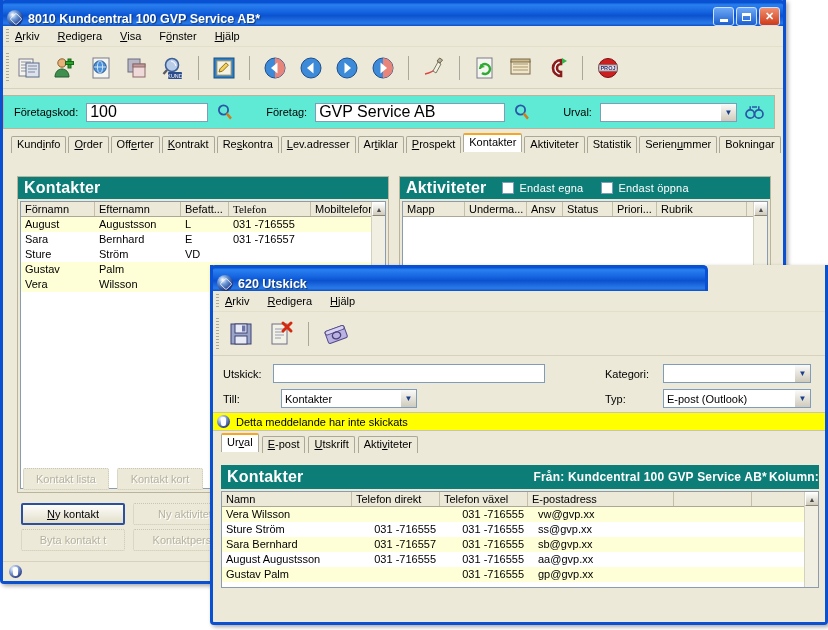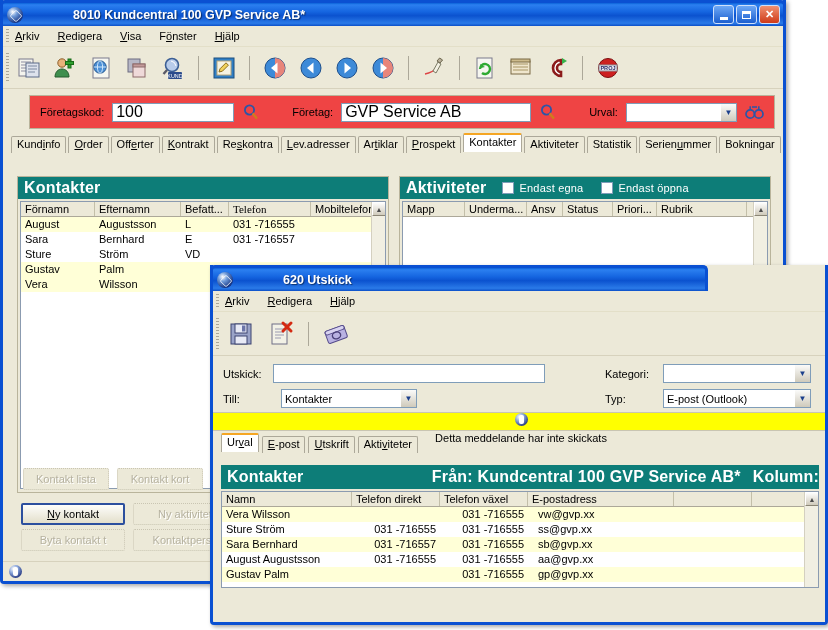--- a/index.html
+++ b/index.html
@@ -19,27 +19,26 @@
     background: #ece9d8;
     border: 3px solid #0a50d2;
     border-top: none;
     border-radius: 0 0 4px 4px;
     box-shadow: 2px 2px 4px rgba(0,0,0,0.35);
   }
   .titlebar {
     height: 26px;
     background: linear-gradient(to bottom,
       #0a62d8 0%, #2b7ff0 8%, #1565e0 38%, #0b52cf 55%, #2a7ae8 88%, #0b4fc8 100%);
-    display: flex; align-items: center;
+    display: flex; align-items: flex-end;
     padding: 0 3px 0 4px;
     border-left: 3px solid #0a50d2;
     border-right: 3px solid #0a50d2;
     border-top: 3px solid #0a50d2;
     border-radius: 5px 5px 0 0;
-    gap: 45px;
   }
   .titlebar .app-ico {
     width: 16px; height: 16px; margin-right: 5px;
     border-radius: 50%;
     background: radial-gradient(circle at 35% 30%, #ffffff 0%, #6f9ad8 30%, #14307e 75%);
     position: relative; flex: 0 0 auto;
   }
   .titlebar .app-ico:after {
     content:""; position:absolute; left:3px; top:3px; width:10px; height:10px;
     border:1.5px solid #fff; border-radius:2px; transform: rotate(45deg) scale(.75);
@@ -81,22 +80,22 @@
     background: #ece9d8; padding-left: 10px; gap: 4px;
     border-bottom: 1px solid #d7d2bd; position: relative;
   }
   .toolbar:before {
     content:""; position:absolute; left:3px; top:6px; bottom:6px; width:3px;
     background-image: repeating-linear-gradient(to bottom,#aca899 0 1px,transparent 1px 3px);
   }
   .tbtn { width: 32px; height: 32px; display:flex; align-items:center; justify-content:center; }
   .tsep { width: 1px; height: 24px; background: #aca899; margin: 0 5px; }
   .groupbox {
-    margin: 6px 8px 0 26px;
-    border: 1px solid #b9b49b; background: #ef4444;
+    margin: 6px 8px 0 0;
+    border: 1px solid #b9b49b; background: #5eead4;
     padding: 8px 10px;
     display: flex; align-items: center; gap: 8px;
   }
   .lbl { font-size: 11px; color:#000; white-space: nowrap; }
   .tin {
     border: 1px solid #7f9db9; background: #fff; height: 19px;
     font-family: "Liberation Sans", sans-serif; font-size: 16px;
     padding: 1px 3px; color:#000; line-height: 16px;
   }
   .combo {
@@ -167,21 +166,21 @@
   .status-ico {
     width:13px;height:13px;border-radius:50%;
     background: radial-gradient(circle at 35% 30%, #fff 0%, #8ba7dc 35%, #1d2f7a 80%);
     position:relative;
   }
   .status-ico:after{content:"";position:absolute;left:4px;top:2px;width:5px;height:9px;background:#fff;border-radius:2px;}
 
   
   .warnbar {
     background:#ffff00; height:19px; display:flex; align-items:center; gap:6px;
-    padding-left:4px; border-top:1px solid #c9c5b2; border-bottom:1px solid #c9c5b2;flex-direction:column;
+    padding-left:4px; border-top:1px solid #c9c5b2; border-bottom:1px solid #c9c5b2;
   }
   .warn-ico {
     width:13px;height:13px;border-radius:50%;
     background: radial-gradient(circle at 35% 30%, #fff 0%, #8ba7dc 35%, #1d2f7a 80%);
     position:relative; flex:0 0 auto;
   }
   .warn-ico:after{content:"";position:absolute;left:4px;top:2px;width:5px;height:9px;background:#fff;border-radius:2px;}
   .warn-txt { font-size:11px; color:#000; }
 
   svg { display:block; }
@@ -578,21 +577,21 @@
     <div class="tabstrip" style="margin:4px 0 0 8px; gap:3px;">
       <div class="tab sel">Ur<u>v</u>al</div>
       <div class="tab"><u>E</u>-post</div>
       <div class="tab"><u>U</u>tskrift</div>
       <div class="tab">Akti<u>v</u>iteter</div>
     </div>
 
     <div style="position:absolute; left:8px; right:6px; top:200px; bottom:6px; background:#ece9d8;">
       <div class="panel-head" style="height:24px; justify-content:space-between; padding-right:0;">
         <span>Kontakter</span>
-        <span style="display:flex; gap:12px; font-size:16px;padding-left:32px;">
+        <span style="display:flex; gap:2px; font-size:12px;padding-left:32px;">
           <span>Från: Kundcentral 100 GVP Service AB*</span>
           <span>Kolumn:</span>
         </span>
       </div>
       <div class="grid" style="margin:2px 0 0 0; height:97px;">
         <div class="ghead">
           <div class="gh" style="width:130px;">Namn</div>
           <div class="gh" style="width:88px;">Telefon direkt</div>
           <div class="gh" style="width:88px;">Telefon växel</div>
           <div class="gh" style="width:146px;">E-postadress</div>

